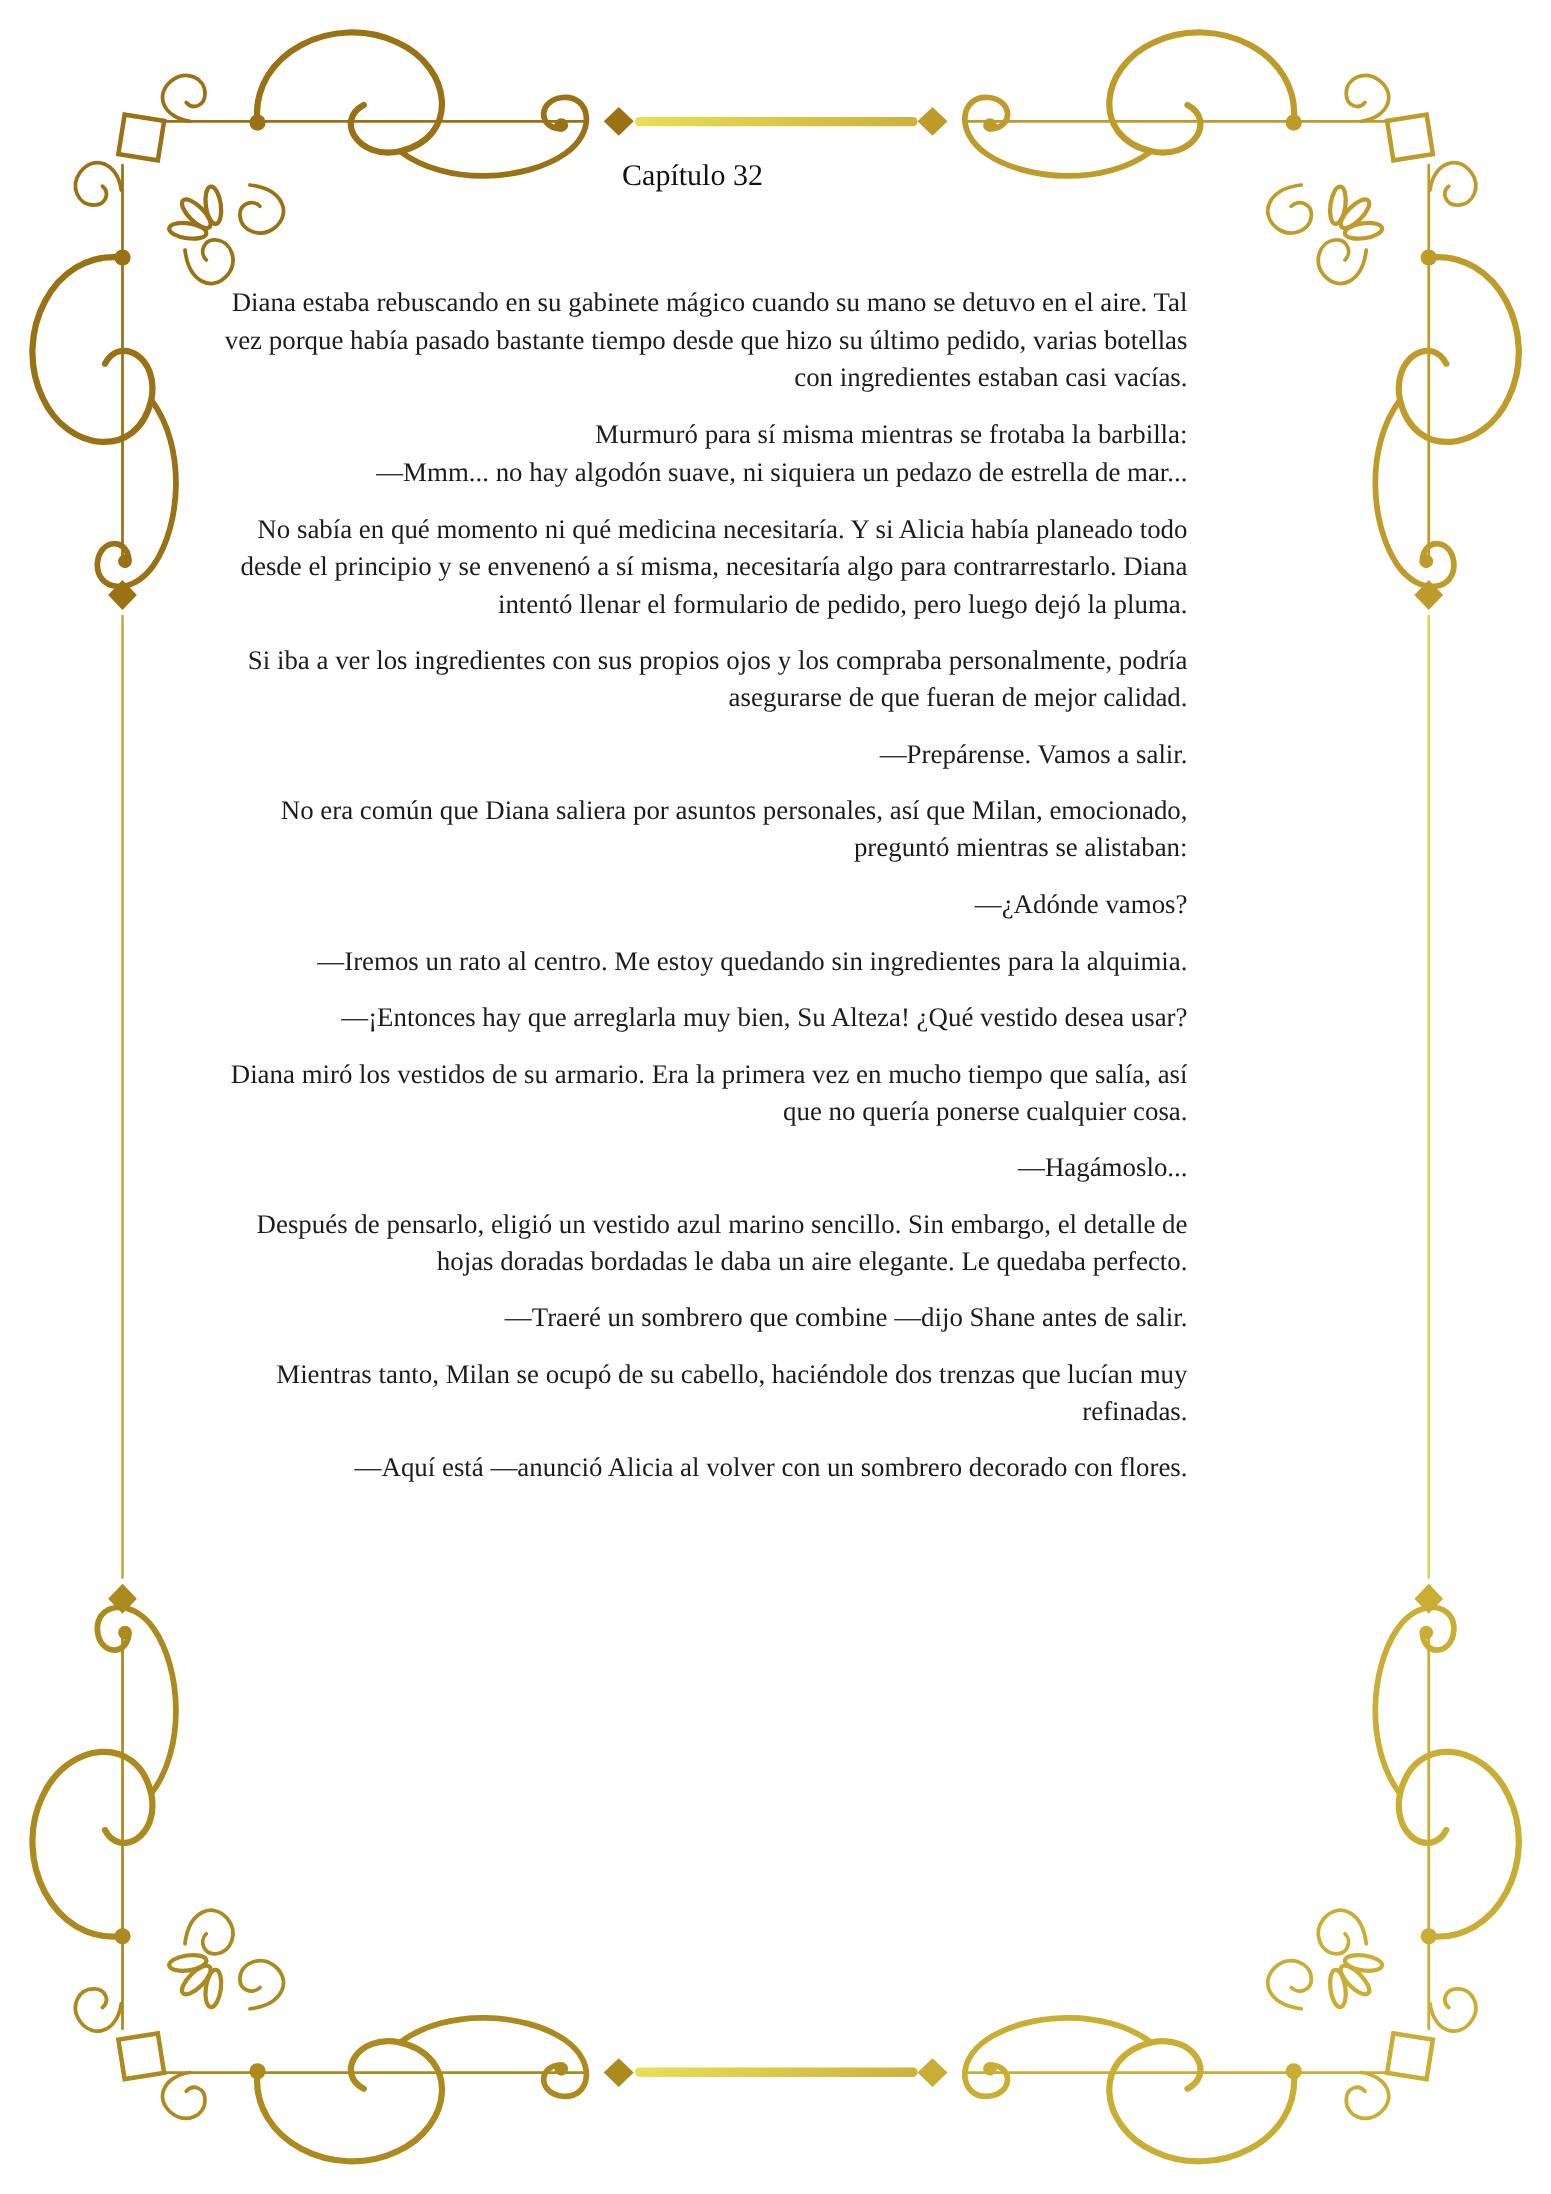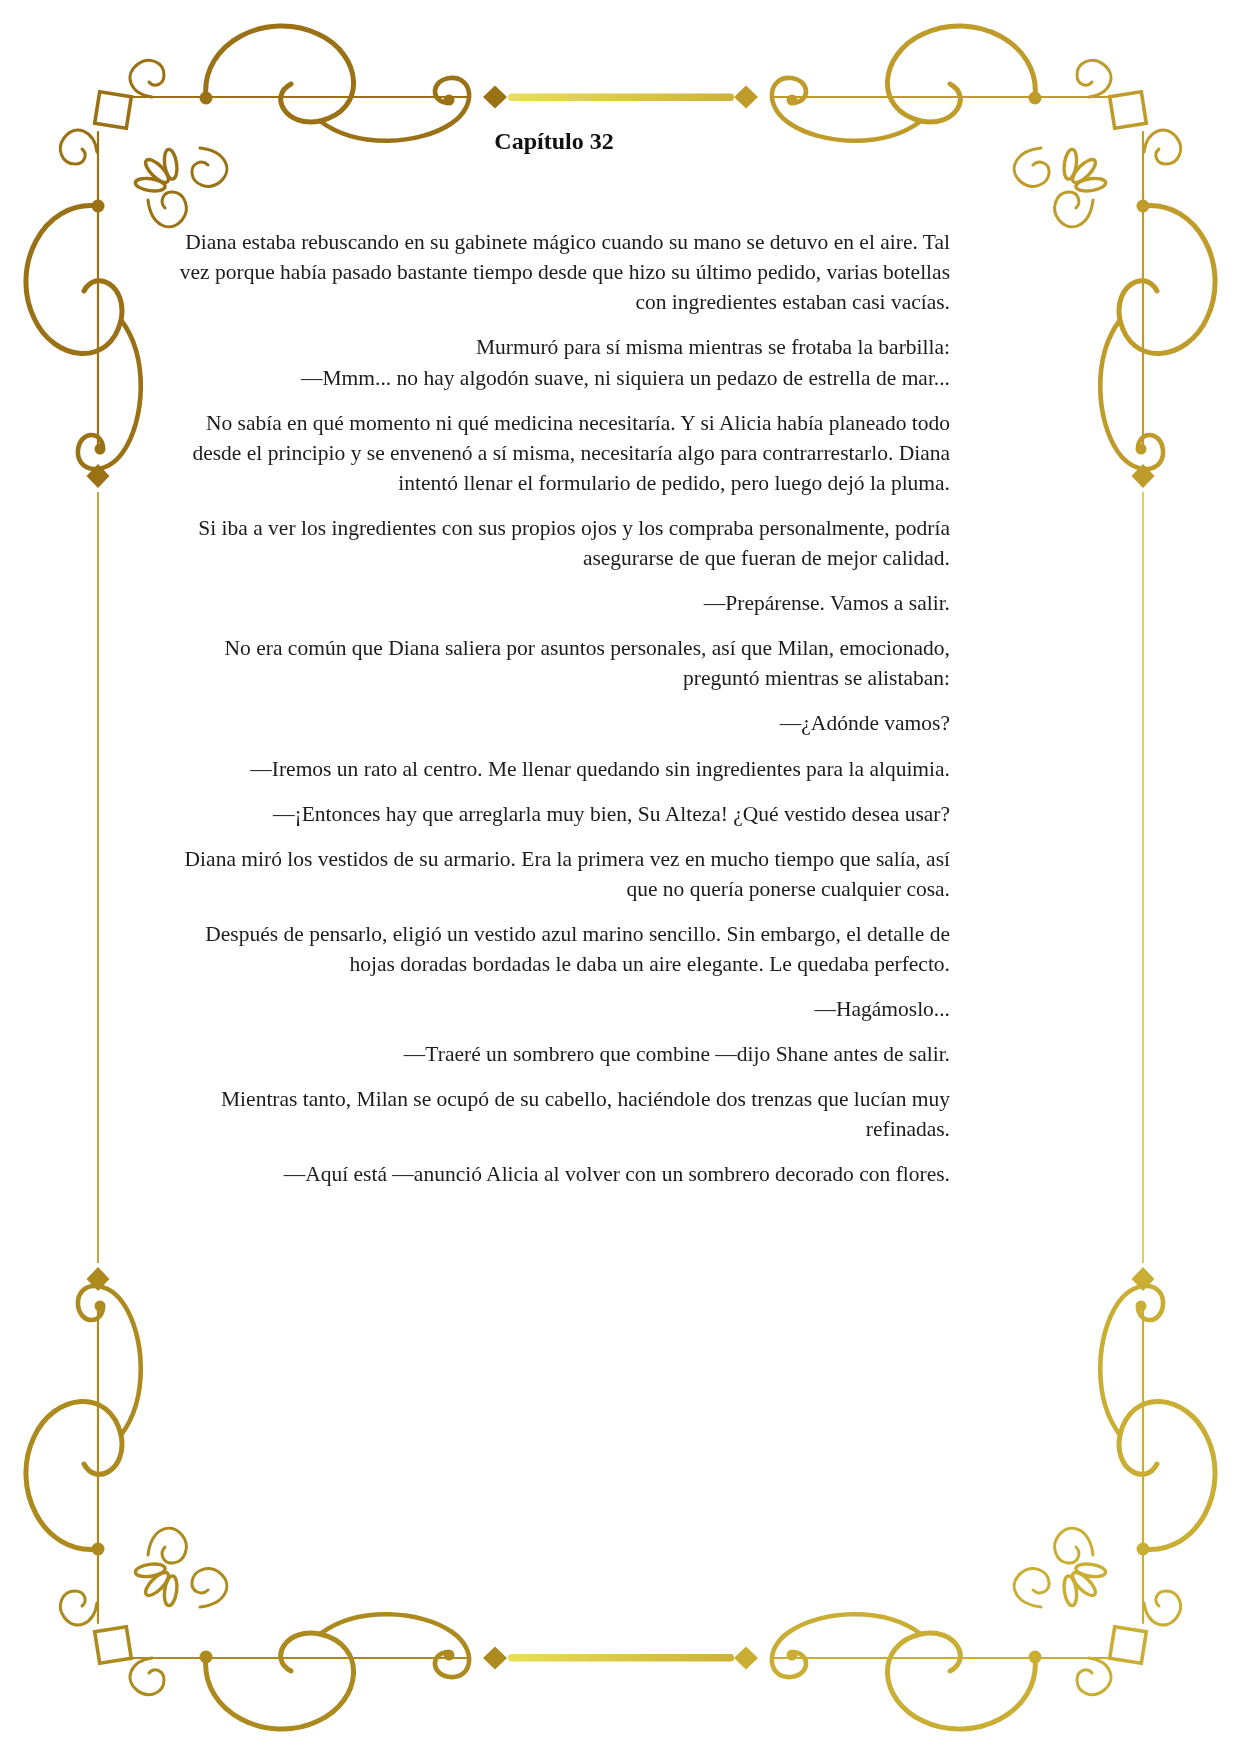--- a/index.html
+++ b/index.html
@@ -18,21 +18,21 @@
     pointer-events:none;
   }
   .content{
     position:absolute;
     left:158px;
     top:126px;
     width:792px;
   }
   h1.chapter-title{
     font-size:24px;
-    font-weight:bold;
+    font-weight:normal;
     text-align:center;
     margin:0 0 70px 0;
     line-height:1.3;
     color:#111;
   }
   p.para{
     font-size:21.5px;
     line-height:1.4;
     margin:0 0 15px 0;
     white-space:pre-line;
@@ -105,23 +105,23 @@
   <div class="content">
     <h1 class="chapter-title">Capítulo 32</h1>
     <p class="para">Diana estaba rebuscando en su gabinete mágico cuando su mano se detuvo en el aire. Tal vez porque había pasado bastante tiempo desde que hizo su último pedido, varias botellas con ingredientes estaban casi vacías.</p>
     <p class="para">Murmuró para sí misma mientras se frotaba la barbilla:
 —Mmm... no hay algodón suave, ni siquiera un pedazo de estrella de mar...</p>
     <p class="para">No sabía en qué momento ni qué medicina necesitaría. Y si Alicia había planeado todo desde el principio y se envenenó a sí misma, necesitaría algo para contrarrestarlo. Diana intentó llenar el formulario de pedido, pero luego dejó la pluma.</p>
     <p class="para">Si iba a ver los ingredientes con sus propios ojos y los compraba personalmente, podría asegurarse de que fueran de mejor calidad.</p>
     <p class="para">—Prepárense. Vamos a salir.</p>
     <p class="para">No era común que Diana saliera por asuntos personales, así que Milan, emocionado, preguntó mientras se alistaban:</p>
     <p class="para">—¿Adónde vamos?</p>
-    <p class="para">—Iremos un rato al centro. Me llenar quedando sin ingredientes para la alquimia.</p>
+    <p class="para">—Iremos un rato al centro. Me estoy quedando sin ingredientes para la alquimia.</p>
     <p class="para">—¡Entonces hay que arreglarla muy bien, Su Alteza! ¿Qué vestido desea usar?</p>
     <p class="para">Diana miró los vestidos de su armario. Era la primera vez en mucho tiempo que salía, así que no quería ponerse cualquier cosa.</p>
+    <p class="para">—Hagámoslo...</p>
     <p class="para">Después de pensarlo, eligió un vestido azul marino sencillo. Sin embargo, el detalle de hojas doradas bordadas le daba un aire elegante. Le quedaba perfecto.</p>
-    <p class="para">—Hagámoslo...</p>
     <p class="para">—Traeré un sombrero que combine —dijo Shane antes de salir.</p>
     <p class="para">Mientras tanto, Milan se ocupó de su cabello, haciéndole dos trenzas que lucían muy refinadas.</p>
     <p class="para">—Aquí está —anunció Alicia al volver con un sombrero decorado con flores.</p>
   </div>
 
 </div>
 
 </body></html>

